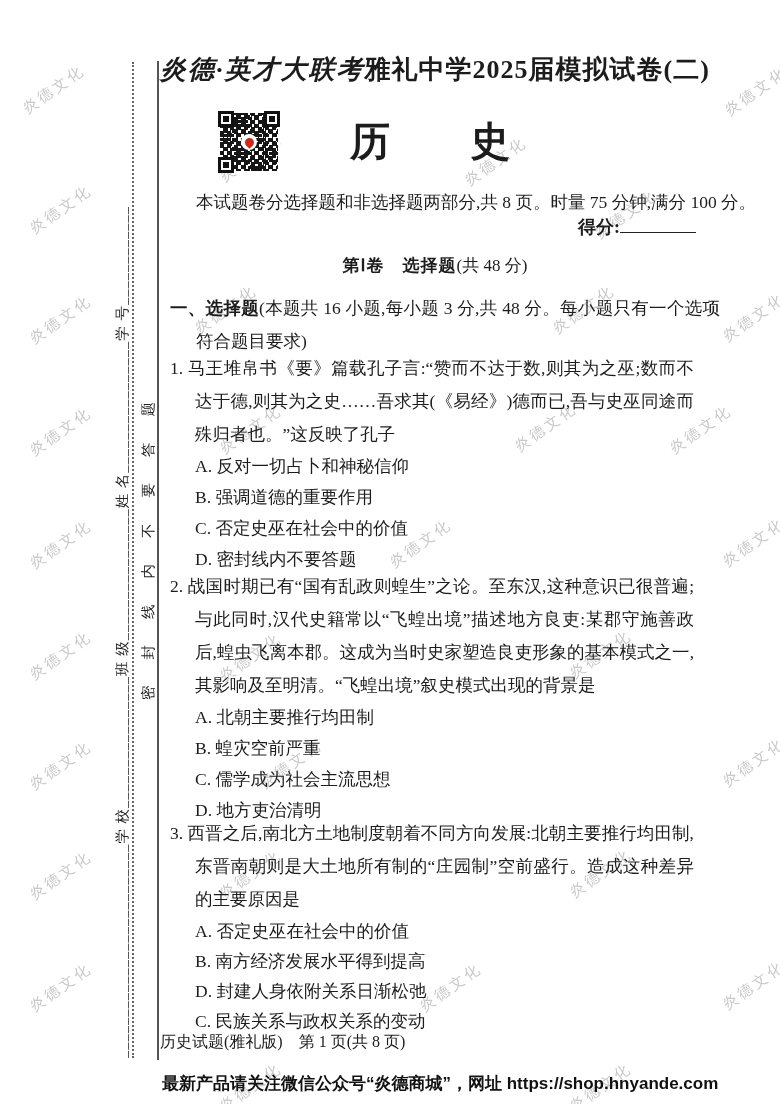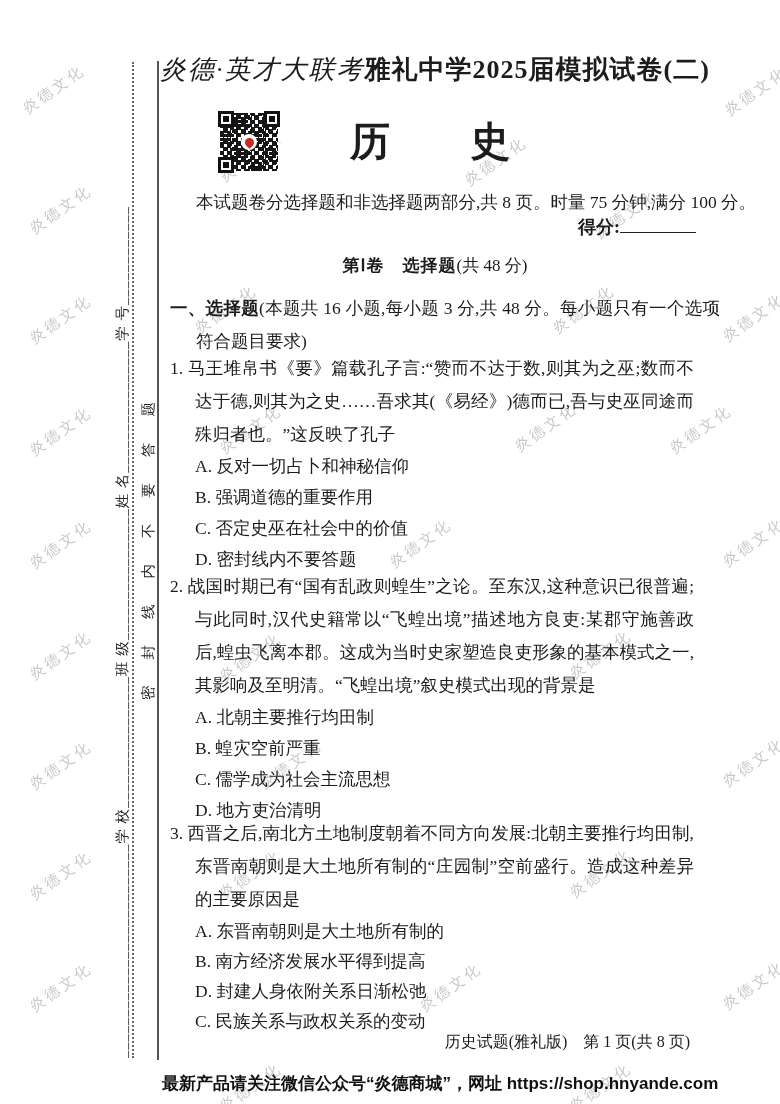--- a/index.html
+++ b/index.html
@@ -13,21 +13,21 @@
       border-left:2px dotted #666;z-index:1;}
   .vline-solid{position:absolute;left:157px;top:61px;height:999px;width:0;
       border-left:2px solid #555;z-index:1;}
   .vtext{position:absolute;transform:rotate(-90deg);transform-origin:0 0;
       white-space:nowrap;z-index:1;}
   .vfields{left:113px;top:1058px;font-size:14.5px;letter-spacing:1px;color:#222;}
   .vseal{left:139px;top:700px;font-size:14.5px;letter-spacing:26px;color:#222;}
   
   .hdr{position:absolute;left:160px;top:52px;width:530px;text-align:center;
       font-size:26px;white-space:nowrap;z-index:2;}
-  .hdr .series{font-weight:400;letter-spacing:2px;font-style:italic;}
+  .hdr .series{font-weight:700;letter-spacing:2px;font-style:italic;}
   .hdr .rest{font-weight:700;letter-spacing:1px;}
   .subject{position:absolute;left:170px;top:114px;width:520px;text-align:center;
       font-size:40px;font-weight:700;white-space:pre;z-index:2;}
   .exam-info{position:absolute;left:196px;top:190px;font-size:17.5px;z-index:2;}
   .score{position:absolute;left:578px;top:214px;font-size:18px;z-index:2;}
   .score .lbl{font-weight:700;}
   .score .line{display:inline-block;width:76px;height:18px;border-bottom:1.6px solid #222;}
   
   .qr{position:absolute;left:218px;top:111px;width:62px;height:62px;background:#fff;z-index:2;}
   .qr-data{position:absolute;left:2px;top:2px;right:2px;bottom:2px;
@@ -47,21 +47,21 @@
   .sect .note{font-size:17px;}
   .intro{position:absolute;left:170px;top:292px;width:524px;font-size:17.5px;
       line-height:33px;padding-left:26px;text-indent:-26px;text-align:justify;z-index:2;margin:0;}
   .intro .lbl{font-weight:700;}
   
   .question{position:absolute;left:170px;width:524px;font-size:17.5px;z-index:2;}
   .stem{margin:0;line-height:33px;padding-left:25px;text-indent:-25px;text-align:justify;}
   .opt{line-height:31px;padding-left:25px;}
   .q3 .opt{line-height:30px;}
   
-  .footer{position:absolute;left:160px;top:1032px;width:530px;text-align:right;
+  .footer{position:absolute;left:160px;top:1032px;width:530px;text-align:left;
       font-size:16px;z-index:2;}
   .promo{position:absolute;left:162px;top:1072px;font-size:17px;font-weight:700;
       font-family:"Liberation Sans",sans-serif;color:#111;z-index:2;}
 </style>
 </head>
 <body>
 
 <div class="page">
 
   <div id="wm-layer">
@@ -144,21 +144,21 @@
   <div class="question" style="top:570px">
     <p class="stem"><span>2.</span> <span>战国时期已有“国有乱政则蝗生”之论。至东汉,这种意识已很普遍;与此同时,汉代史籍常以“飞蝗出境”描述地方良吏:某郡守施善政后,蝗虫飞离本郡。这成为当时史家塑造良吏形象的基本模式之一,其影响及至明清。“飞蝗出境”叙史模式出现的背景是</span></p>
     <div class="opt">A. 北朝主要推行均田制</div>
     <div class="opt">B. 蝗灾空前严重</div>
     <div class="opt">C. 儒学成为社会主流思想</div>
     <div class="opt">D. 地方吏治清明</div>
   </div>
 
   <div class="question q3" style="top:817px">
     <p class="stem"><span>3.</span> <span>西晋之后,南北方土地制度朝着不同方向发展:北朝主要推行均田制,东晋南朝则是大土地所有制的“庄园制”空前盛行。造成这种差异的主要原因是</span></p>
-    <div class="opt">A. 东晋南朝则是大土地所有制的</div>
+    <div class="opt">A. 否定史巫在社会中的价值</div>
     <div class="opt">B. 南方经济发展水平得到提高</div>
     <div class="opt">D. 封建人身依附关系日渐松弛</div>
     <div class="opt">C. 民族关系与政权关系的变动</div>
   </div>
 
   <div class="footer">历史试题(雅礼版)　第 1 页(共 8 页)</div>
   <div class="promo">最新产品请关注微信公众号“炎德商城”，网址 https://shop.hnyande.com</div>
 
 </div>
 

